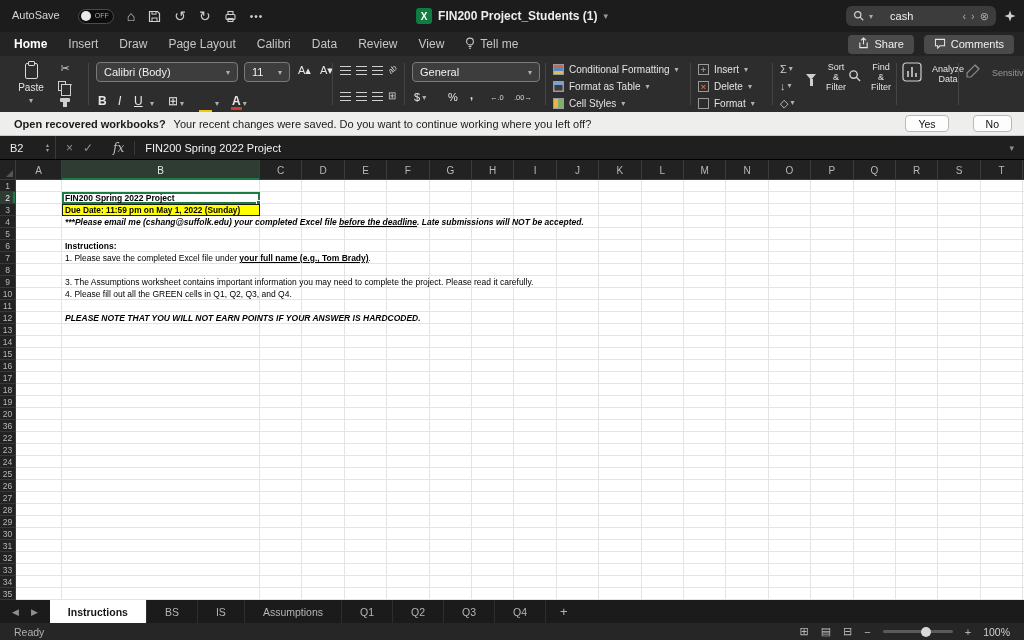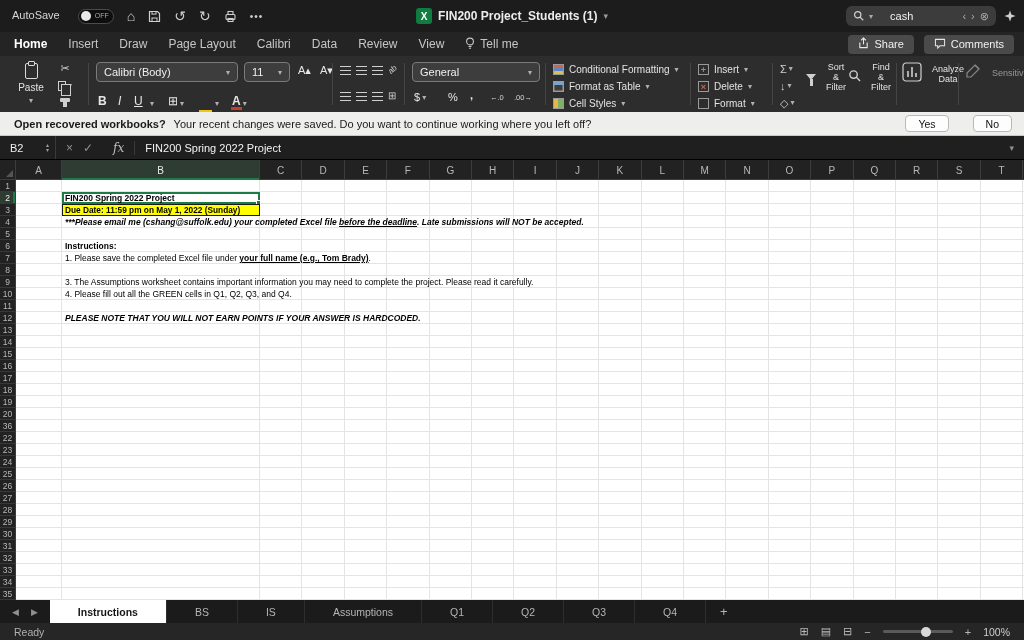--- a/index.html
+++ b/index.html
@@ -103,21 +103,21 @@
   .ct { position:absolute; left:46px; padding-left:3px; font-size:8.5px; line-height:12px; white-space:nowrap; color:#000; }
   .sel-box { position:absolute; left:46px; top:12px; width:198px; height:12px; border:2px solid #1e7a46; }
   .sel-handle { position:absolute; right:-3px; bottom:-3px; width:5px; height:5px; background:#1e7a46; border:1px solid #fff; }
   .due-box { position:absolute; left:46px; top:24px; width:198px; height:12px; background:#ffff00; border:1.5px solid #1a1a1a; display:flex; align-items:center; }
   .due-box span { font-size:8.3px; font-weight:bold; color:#000; padding-left:2px; white-space:nowrap; }
 
   
   .tabbar { position:absolute; left:0; top:600px; width:1024px; height:23px; background:#1b1b1b; display:flex; align-items:stretch; }
   .tab-nav { display:flex; align-items:center; gap:12px; padding:0 12px; color:#8f8f8f; font-size:9px; }
   .stabs { display:flex; align-items:stretch; }
-  .stab { display:flex; align-items:center; justify-content:center; padding:0 28px; font-size:10.5px; color:#b5b5b5; border-right:1px solid #2e2e2e; }
+  .stab { display:flex; align-items:center; justify-content:center; padding:0 18px; font-size:10.5px; color:#b5b5b5; border-right:1px solid #2e2e2e; }
   .stab.active { background:#ffffff; color:#161616; font-weight:bold; }
   .addtab { display:flex; align-items:center; padding:0 14px; color:#b5b5b5; font-size:13px; }
 
   
   .statusbar { position:absolute; left:0; top:623px; width:1024px; height:17px; background:#262626; display:flex; align-items:center; }
   .status-mode { font-size:10.5px; color:#b0b0b0; padding-left:14px; }
   .status-right { margin-left:auto; display:flex; align-items:center; gap:12px; padding-right:14px; }
   .st-ic { color:#b8b8b8; font-size:11px; }
   .slider { position:relative; width:70px; height:3px; background:#5a5a5a; border-radius:2px; }
   .slider-thumb { position:absolute; left:55%; top:-3.5px; width:10px; height:10px; border-radius:50%; background:#d9d9d9; }

